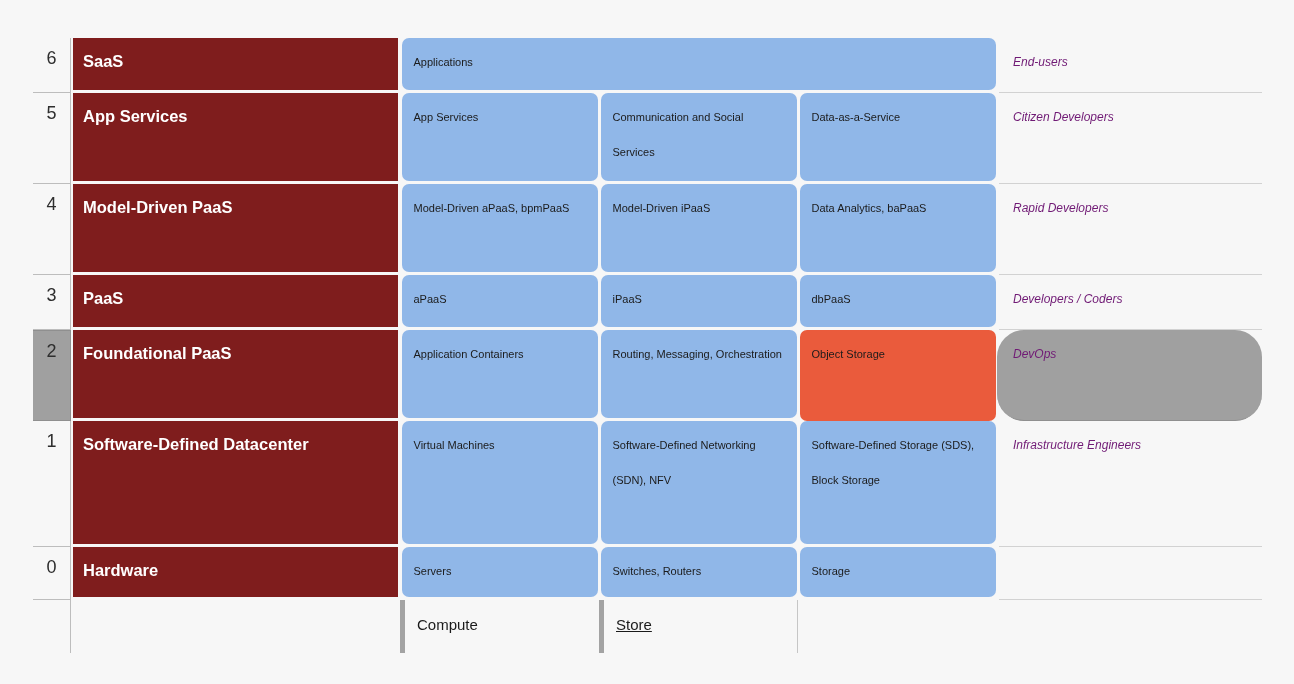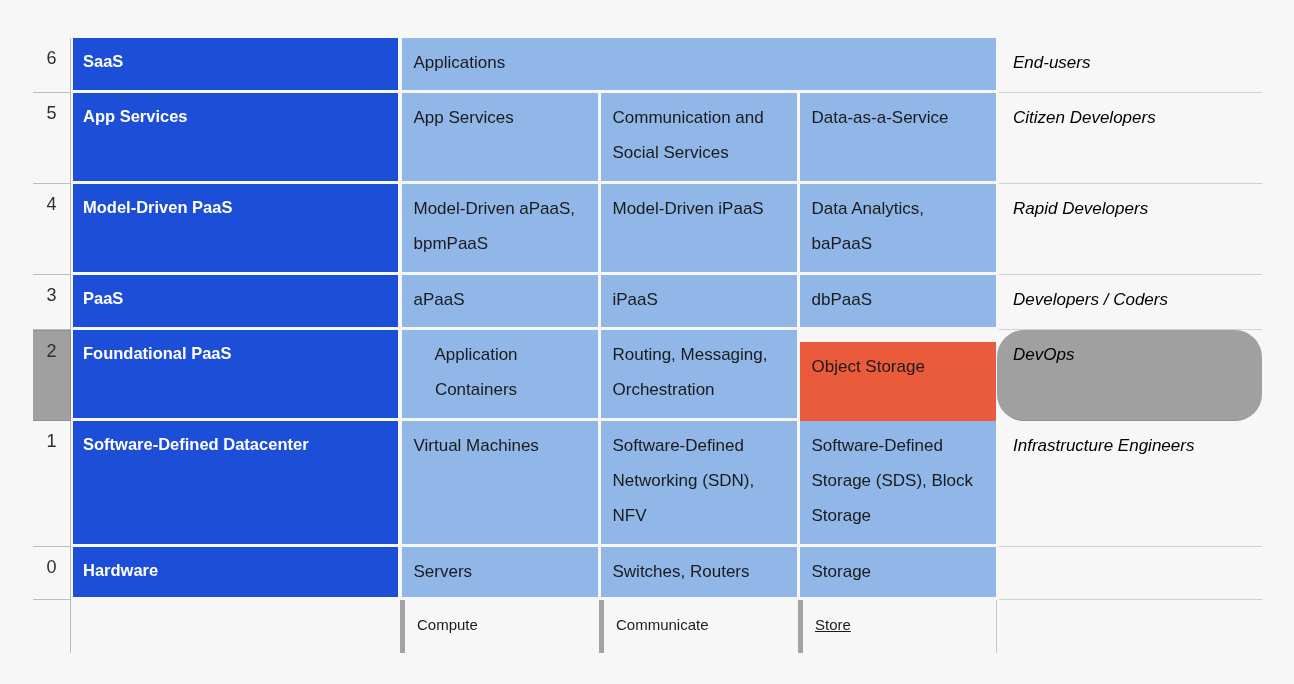--- a/index.html
+++ b/index.html
@@ -16,38 +16,39 @@
     border-right:1px solid #bdbdbd;
     border-bottom:1px solid #bdbdbd;
     font-size:18px; color:#2e2e2e;
     text-align:center; padding-top:10px;
     box-sizing:border-box;
   }
   .num.hl { background:#a0a0a0; border-color:#8f8f8f; border-top:1px solid #8f8f8f; }
   .num.footer { border-bottom:none; }
   
   .layer {
-    background:#1d4ed8; color:#ffffff;
+    background:#7f1d1d; color:#ffffff;
     font-weight:bold; font-size:16.5px; line-height:1.45;
     padding:12px 10px; margin:0 2px 3px 2px;
     box-sizing:border-box;
   }
   
   .mid {
     background:#90b7e8; color:#1b1b1b;
-    font-size:17px; line-height:35px;
+    font-size:11px; line-height:35px;
     padding:7px 12px; margin:0 1.5px 3px 1.5px;
     box-sizing:border-box;
+    border-radius:7px;
   }
   .mid.span3 { grid-column:3 / 6; }
-  .mid.red { background:#ea5b3c; margin-top:12px; margin-bottom:0; }
+  .mid.red { background:#ea5b3c; margin-top:0; margin-bottom:0; }
   .wrap-narrow { display:inline-block; max-width:125px;text-align:center; }
   
   .user {
-    font-style:italic; font-size:17px; color:#000000;
+    font-style:italic; font-size:12px; color:#701a75;
     line-height:35px; padding:7px 14px;
     border-bottom:1px solid #d2d2d2;
     margin-left:2px; box-sizing:border-box;
   }
   .user.hl { background:#a0a0a0; border-bottom-color:#8f8f8f; margin-left:0; padding-left:16px;border-radius:27px; }
   .user.footer { border-bottom:none; }
   
   .flayer { box-sizing:border-box; }
   .fcat {
     border-left:5px solid #a3a3a3;
@@ -105,18 +106,17 @@
     <div class="num">0</div>
     <div class="layer">Hardware</div>
     <div class="mid">Servers</div>
     <div class="mid">Switches, Routers</div>
     <div class="mid">Storage</div>
     <div class="user"></div>
 
     <div class="num footer"></div>
     <div class="flayer"></div>
     <div class="fcat">Compute</div>
-    <div class="fcat">Communicate</div>
     <div class="fcat last">Store</div>
     <div class="user footer"></div>
 
   </div>
 </div>
 
 </body></html>

